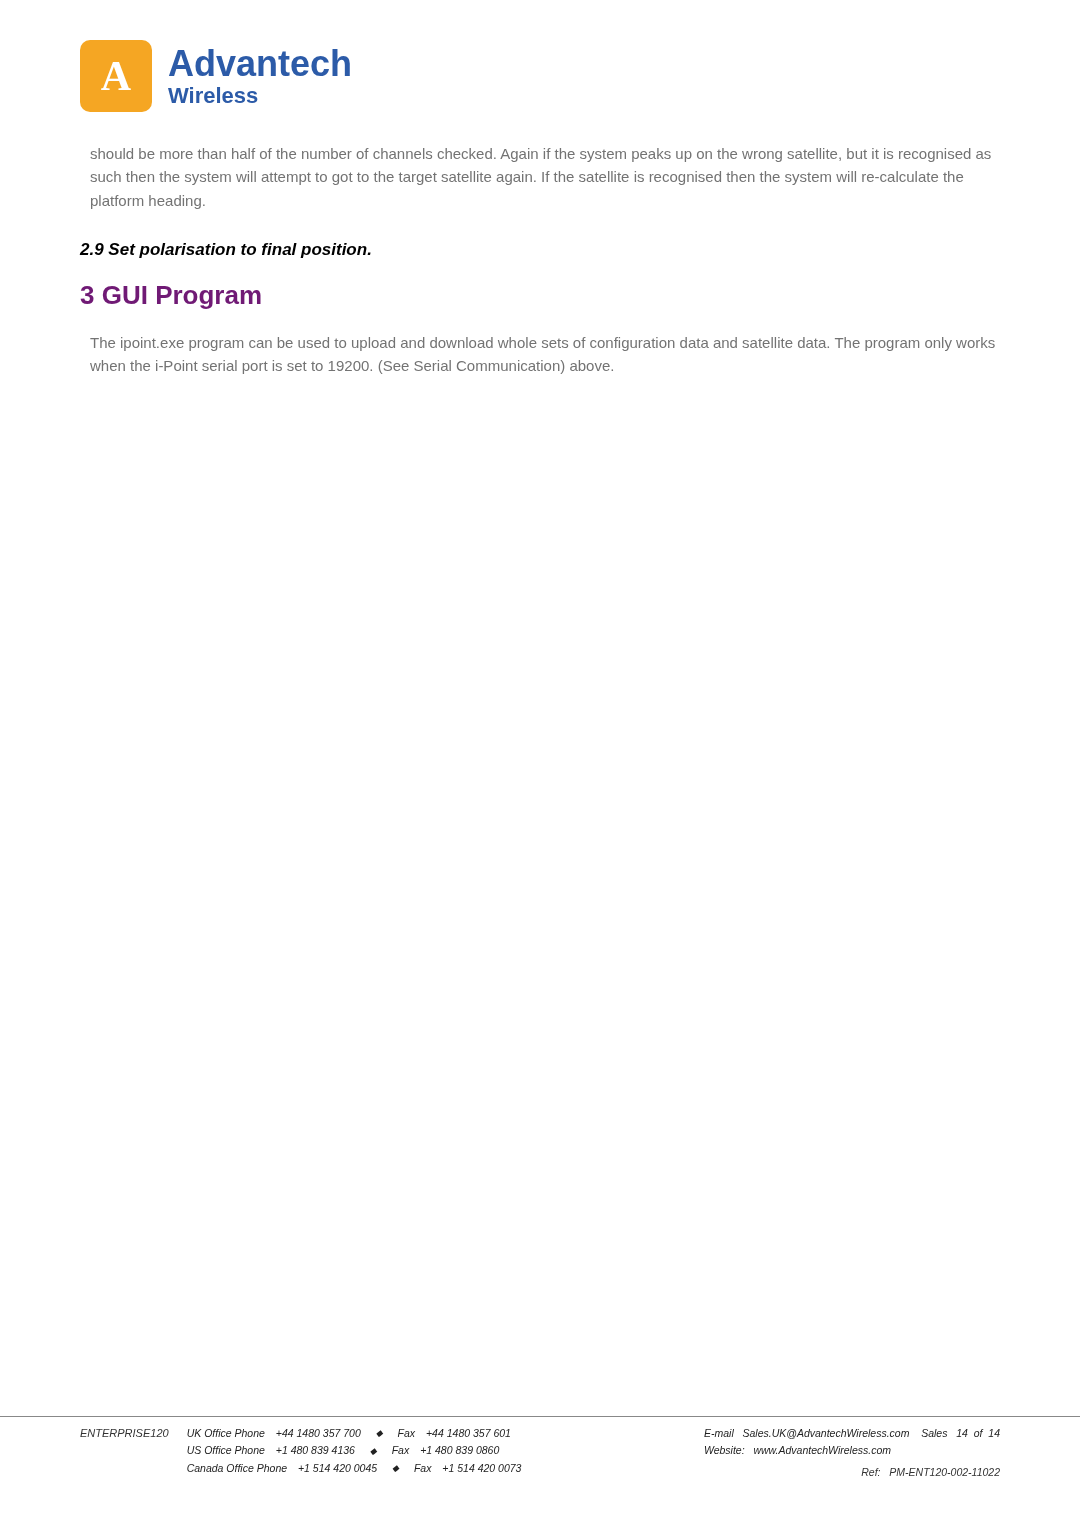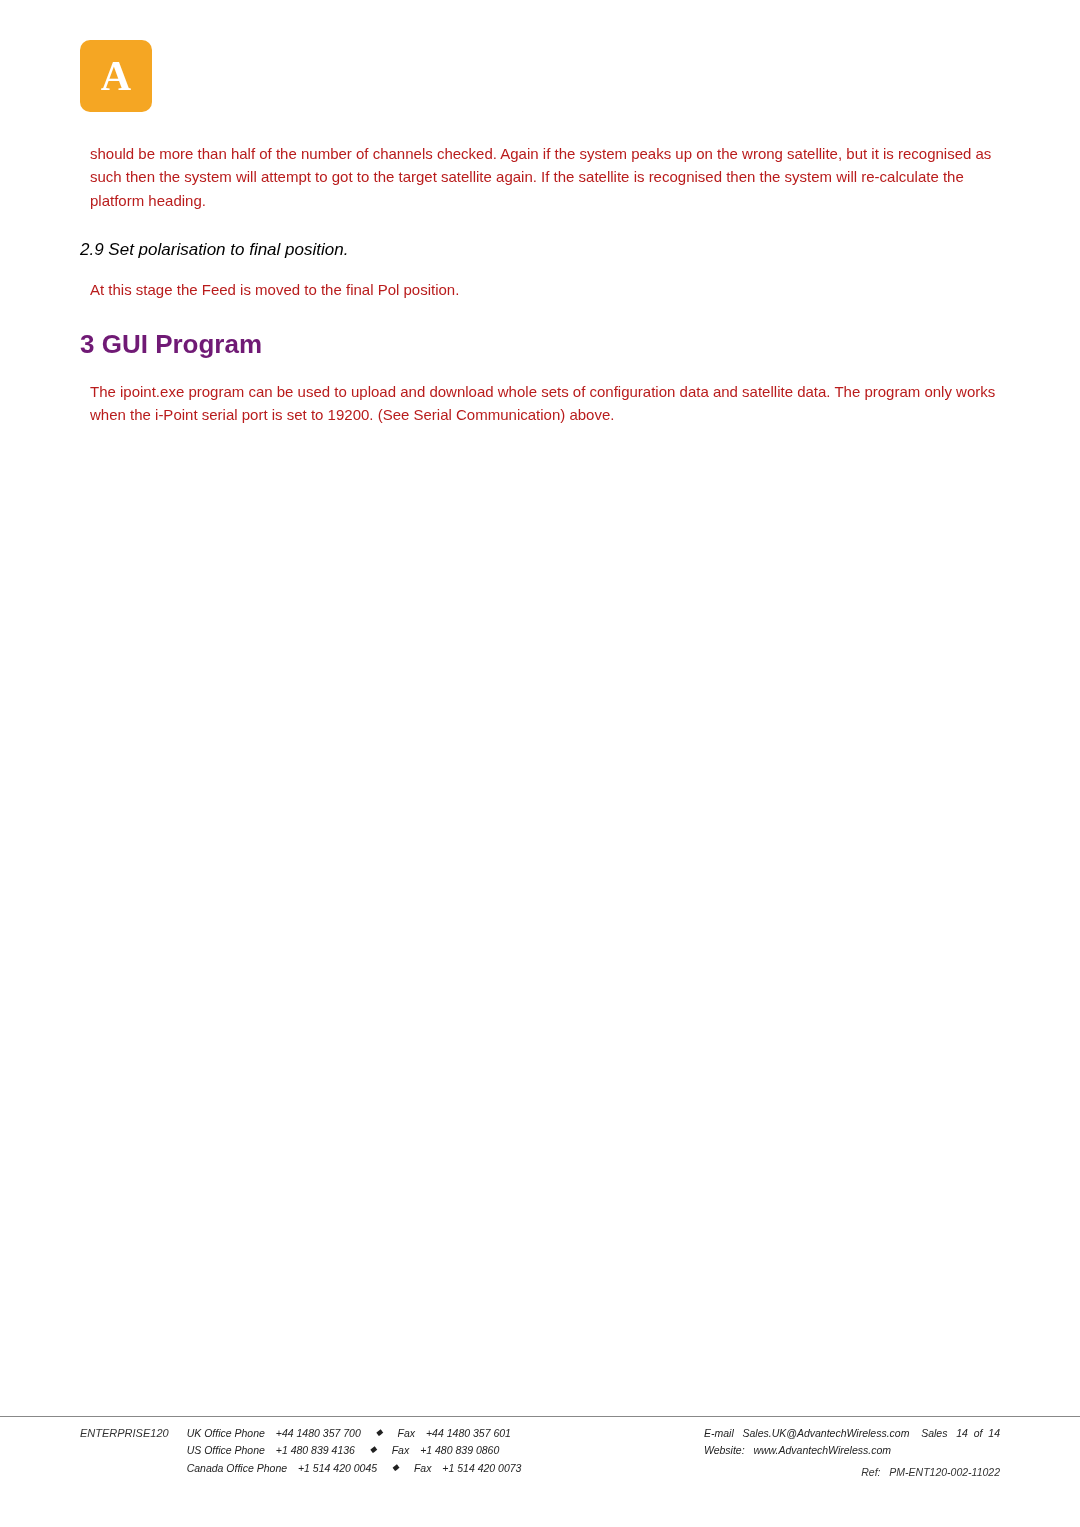--- a/index.html
+++ b/index.html
@@ -67,29 +67,29 @@
       font-size: 22px;
       font-weight: bold;
       color: #2c5ba8;
       line-height: 1.1;
     }
 
     
     .body-text {
       font-size: 15px;
       line-height: 1.55;
-      color: #b91c1c;
+      color: #737373;
       margin-bottom: 28px;
       margin-left: 10px;
     }
 
     
     .section-heading-italic {
       font-size: 17px;
-      font-weight: normal;
+      font-weight: bold;
       font-style: italic;
       color: #000000;
       margin-bottom: 18px;
       margin-top: 26px;
     }
 
     
     .section-heading-large {
       font-size: 26px;
       font-weight: bold;
@@ -107,21 +107,21 @@
       padding: 16px 80px;
       border-top: 1.5px solid #888888;
       padding-top: 8px;
       display: flex;
       align-items: flex-start;
       justify-content: space-between;
     }
 
     .footer-contact-row {
       display: flex;
-      align-items: flex-start;
+      align-items: center;
       gap: 4px;
     }
 
     .footer-diamond {
       font-size: 9px;
       color: #222;
       margin: 0 4px;
     }
 
     .footer-bottom-row {
@@ -168,27 +168,30 @@
   </style>
 </head>
 <body>
 
 <div class="page">
 
   <div class="header">
     <div class="logo-icon">
       <span class="logo-icon-letter">A</span>
     </div>
+    <div class="logo-text-block">
+      <span class="logo-advantech">Advantech</span>
+      <span class="logo-wireless">Wireless</span>
+    </div>
   </div>
 
   <p class="body-text">should be more than half of the number of channels checked. Again if the system peaks up on the wrong satellite, but it is recognised as such then the system will attempt to got to the target satellite again. If the satellite is recognised then the system will re-calculate the platform heading.</p>
 
   <p class="section-heading-italic">2.9 Set polarisation to final position.</p>
 
-  <p class="body-text">At this stage the Feed is moved to the final Pol position.</p>
 
   <h2 class="section-heading-large">3 GUI Program</h2>
 
   <p class="body-text">The ipoint.exe program can be used to upload and download whole sets of configuration data and satellite data. The program only works when the i-Point serial port is set to 19200. (See Serial Communication) above.</p>
 
   <div class="footer">
 
     <div class="footer-bottom-row" style="width:100%; display:flex; align-items:flex-start; gap:0;">
 
       <div class="footer-id-col">

